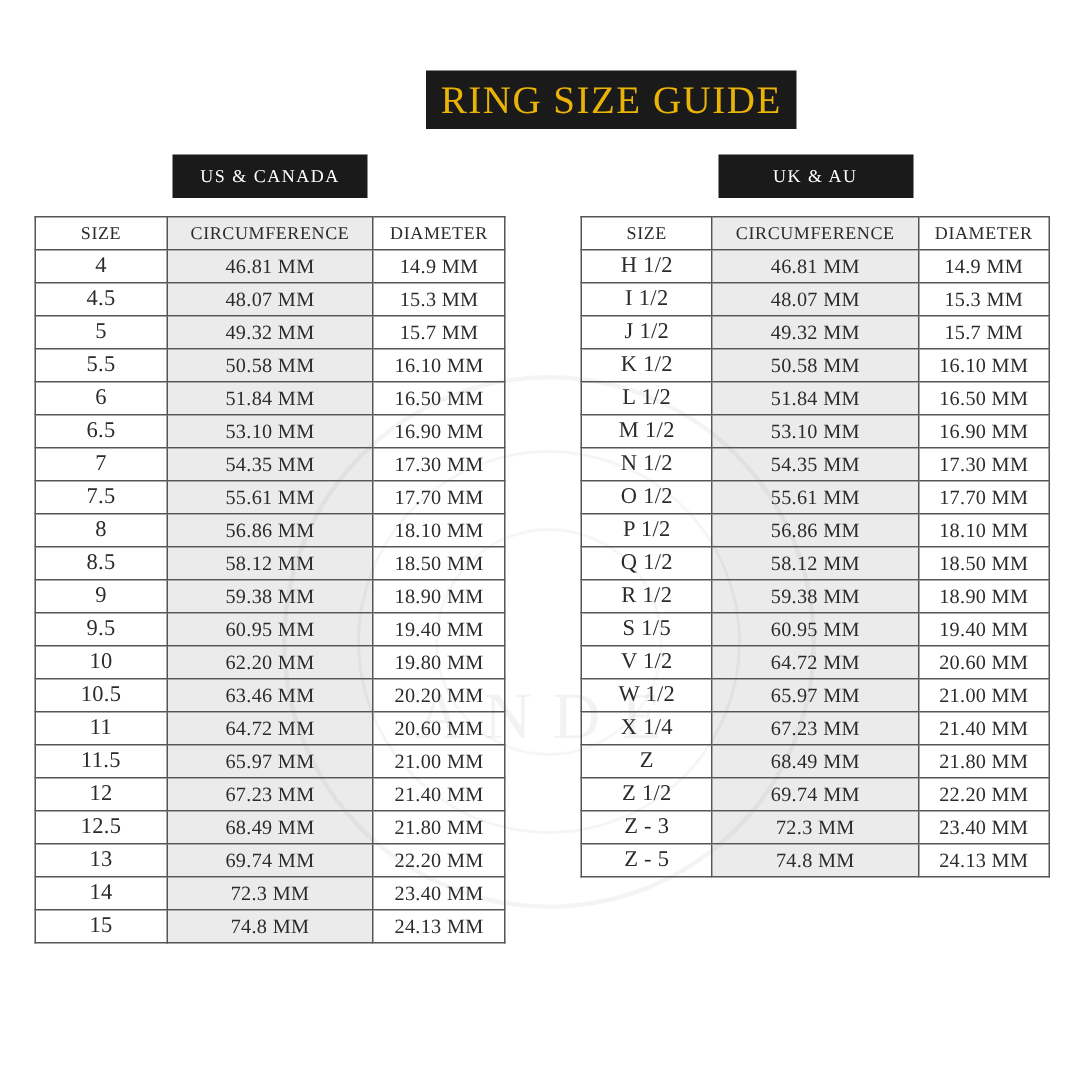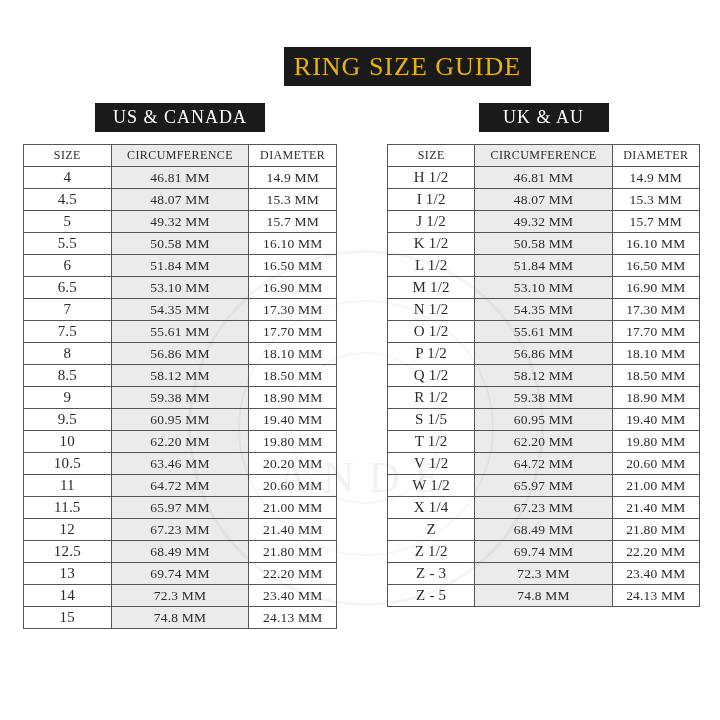--- a/index.html
+++ b/index.html
@@ -42,21 +42,21 @@
 
   .table-block { position:absolute; top:103px; }
   .table-block.left  { left:23px;  width:314px; }
   .table-block.right { left:387px; width:313px;border-radius:20px; }
 
   .region-banner {
     background:#1a1a1a; color:#ffffff;
     height:29px; line-height:29px;
     width:max-content; min-width:130px;
     padding:0 18px; margin:0 auto 12px auto;
-    text-align:center; font-size:18px; letter-spacing:1px;
+    text-align:center; font-size:12px; letter-spacing:1px;
   }
 
   table.size-table {
     width:100%; border-collapse:collapse; table-layout:fixed;
     border:1px solid #454545;
     background:transparent;
   }
   table.size-table col.c-size { width:28%; }
   table.size-table col.c-circ { width:44%; }
   table.size-table col.c-diam { width:28%; }
@@ -287,25 +287,20 @@
             <td class="size-cell">R 1/2</td>
             <td class="shaded">59.38 MM</td>
             <td class="">18.90 MM</td>
           </tr>
           <tr>
             <td class="size-cell">S 1/5</td>
             <td class="shaded">60.95 MM</td>
             <td class="">19.40 MM</td>
           </tr>
           <tr>
-            <td class="size-cell">T 1/2</td>
-            <td class="shaded">62.20 MM</td>
-            <td class="">19.80 MM</td>
-          </tr>
-          <tr>
             <td class="size-cell">V 1/2</td>
             <td class="shaded">64.72 MM</td>
             <td class="">20.60 MM</td>
           </tr>
           <tr>
             <td class="size-cell">W 1/2</td>
             <td class="shaded">65.97 MM</td>
             <td class="">21.00 MM</td>
           </tr>
           <tr>

